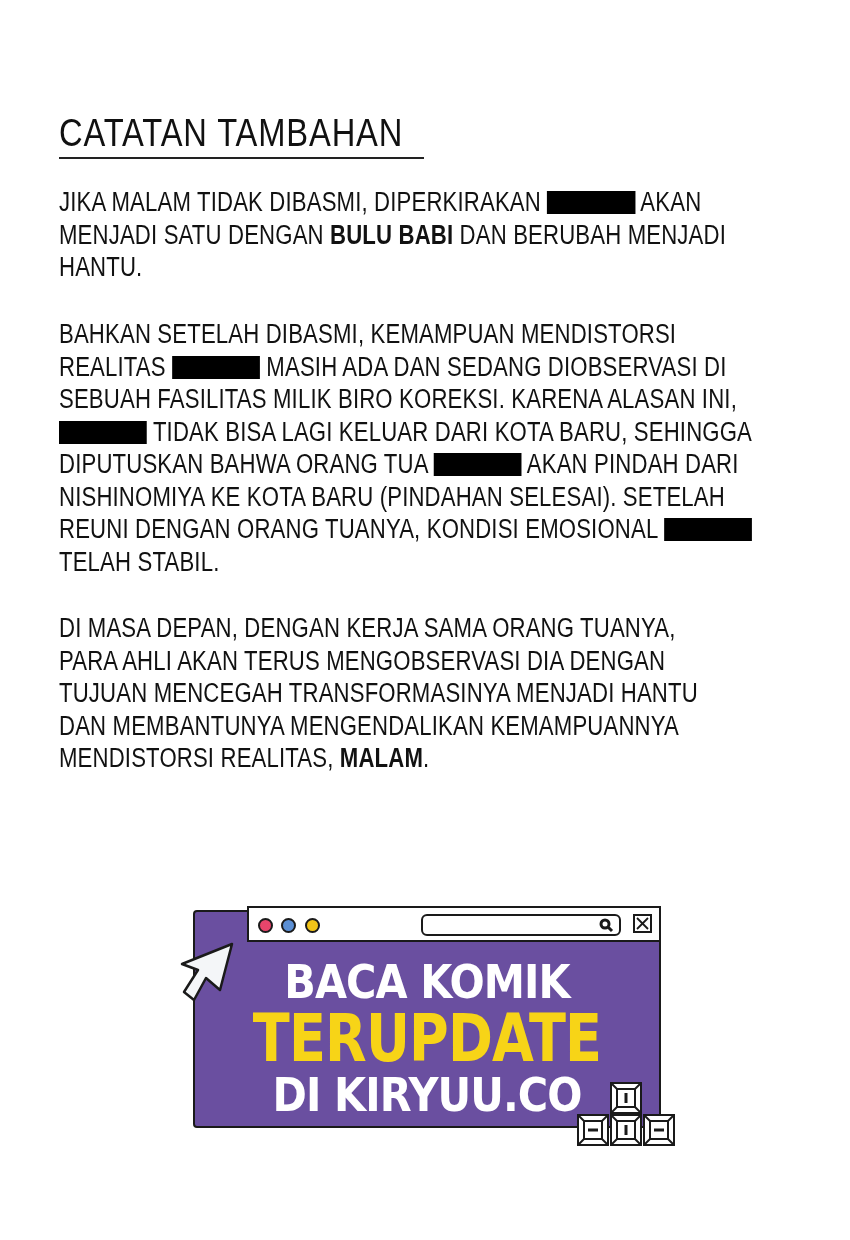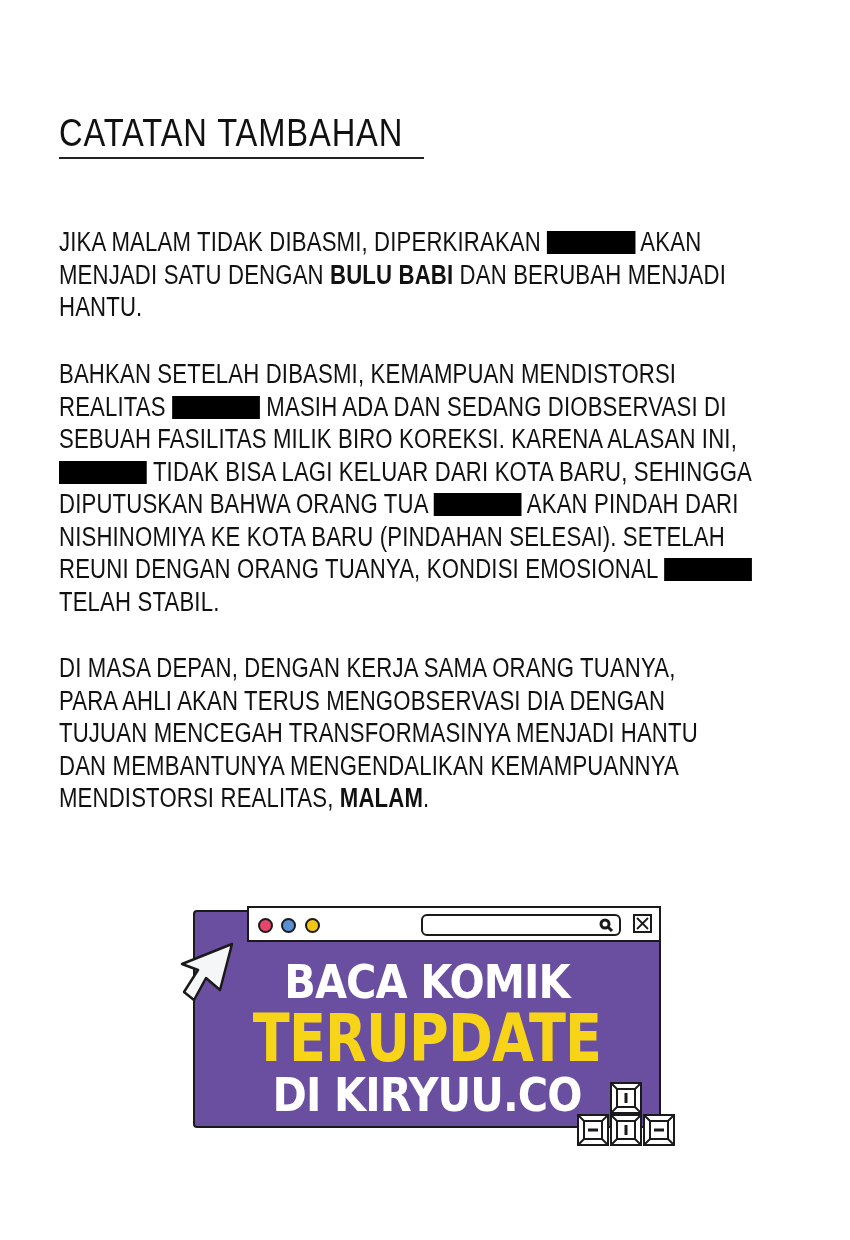--- a/index.html
+++ b/index.html
@@ -9,21 +9,21 @@
 
     .title-wrap { position: absolute; left: 59px; top: 110px; }
     .title {
       font-family: "Liberation Sans", sans-serif;
       font-size: 38px; font-weight: 400; letter-spacing: 1px;
       transform: scaleX(0.86); transform-origin: left top;
       white-space: nowrap; line-height: 46px; color: #111;
     }
     .title-rule { position: absolute; left: 0; top: 47px; width: 365px; height: 2px; background: #222; }
 
-    .para { position: absolute; left: 59px; width: 760px; margin-top: 40px; }
+    .para { position: absolute; left: 59px; width: 760px; }
     .line {
       height: 32.5px; line-height: 32.5px;
       font-size: 27px; white-space: nowrap;
       transform: scaleX(0.82); transform-origin: left center;
       color: #111; letter-spacing: 0.2px;
     }
     .redact {
       display: inline-block; background: #000; height: 23px; vertical-align: -3px;
     }
     .bold { font-weight: 700; }

